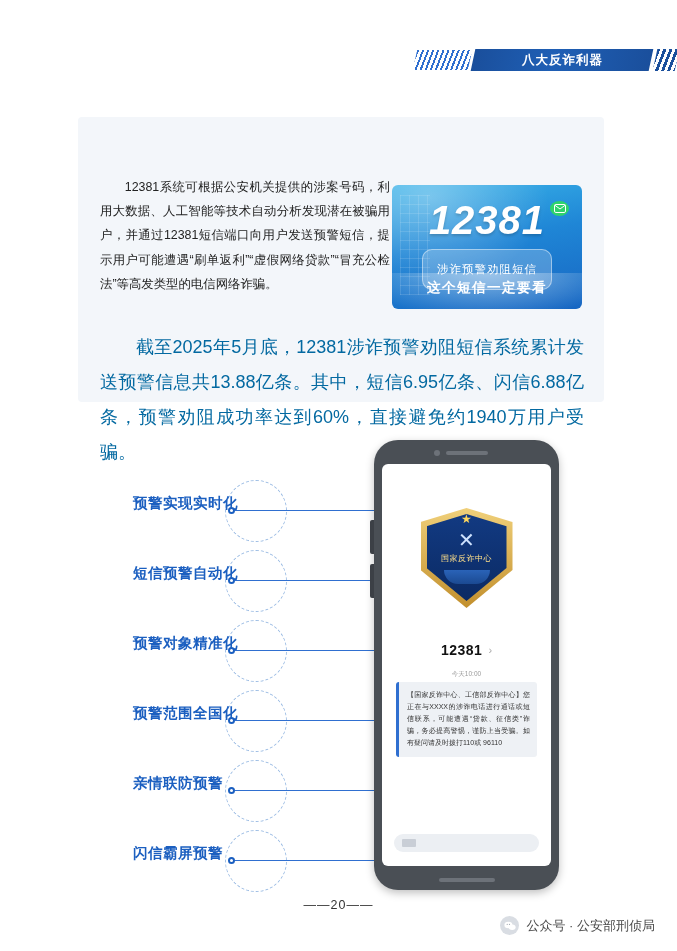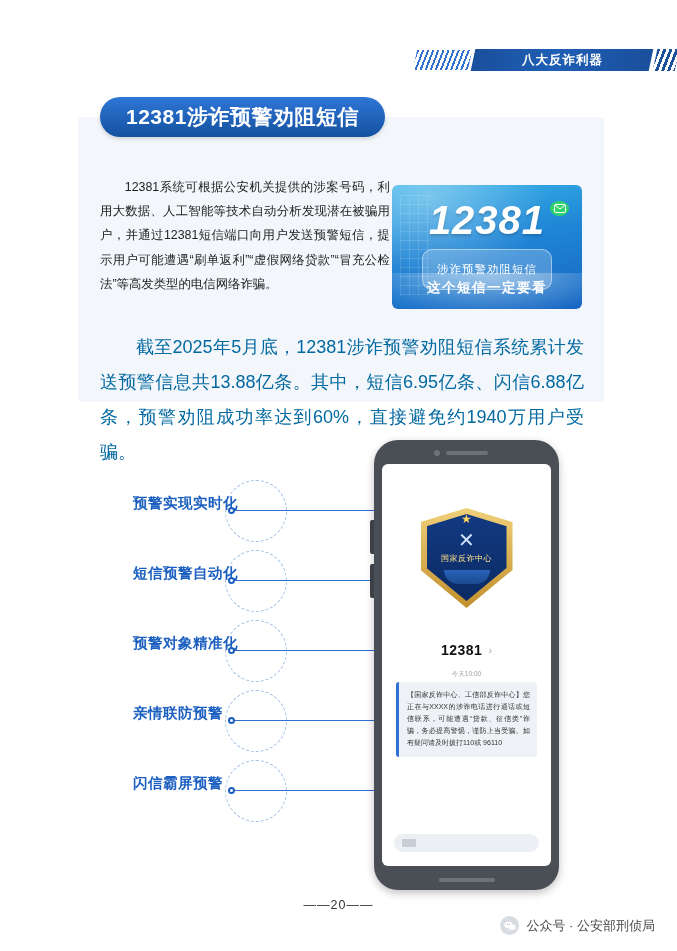--- a/index.html
+++ b/index.html
@@ -466,23 +466,20 @@
 <div class="header">
   <div class="header-hatch"></div>
   <div class="header-bar">
     <span>八大反诈利器</span>
   </div>
   <div class="header-tail"></div>
 </div>
 
 <div class="card">
 
-  <div class="title-pill">
-    <span>12381涉诈预警劝阻短信</span>
-  </div>
 
   <div class="card-body">
     <p>12381系统可根据公安机关提供的涉案号码，利用大数据、人工智能等技术自动分析发现潜在被骗用户，并通过12381短信端口向用户发送预警短信，提示用户可能遭遇“刷单返利”“虚假网络贷款”“冒充公检法”等高发类型的电信网络诈骗。</p>
   </div>
 
   <div class="logo-box">
     <div class="logo-grid"></div>
     <div class="logo-num">12381</div>
     <div class="mail-badge">
       <svg width="12" height="9" viewBox="0 0 12 9" aria-hidden="true">
@@ -515,20 +512,26 @@
     <div class="feature-line"></div>
   </div>
 
   <div class="feature-row">
     <div class="feature-circle"></div>
     <div class="feature-label">预警对象精准化</div>
     <div class="feature-dot"></div>
     <div class="feature-line"></div>
   </div>
 
+  <div class="feature-row">
+    <div class="feature-circle"></div>
+    <div class="feature-label">预警范围全国化</div>
+    <div class="feature-dot"></div>
+    <div class="feature-line"></div>
+  </div>
 
   <div class="feature-row">
     <div class="feature-circle"></div>
     <div class="feature-label">亲情联防预警</div>
     <div class="feature-dot"></div>
     <div class="feature-line"></div>
   </div>
 
   <div class="feature-row">
     <div class="feature-circle"></div>

